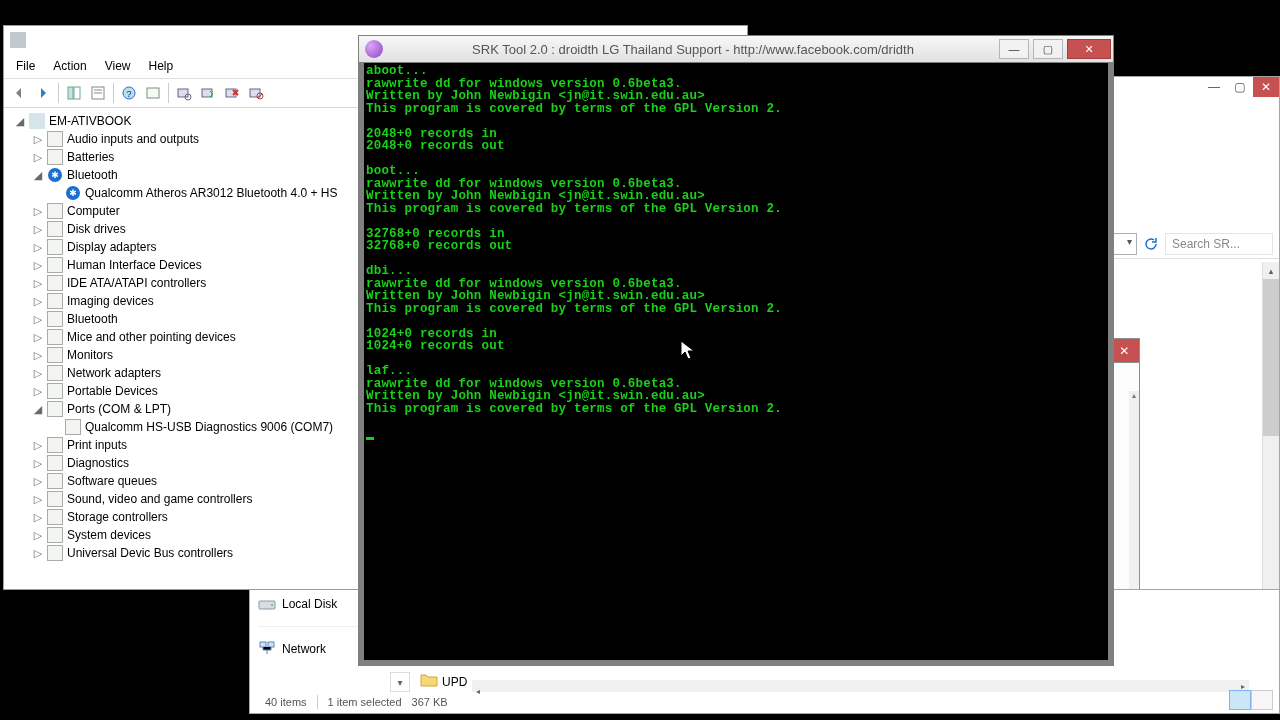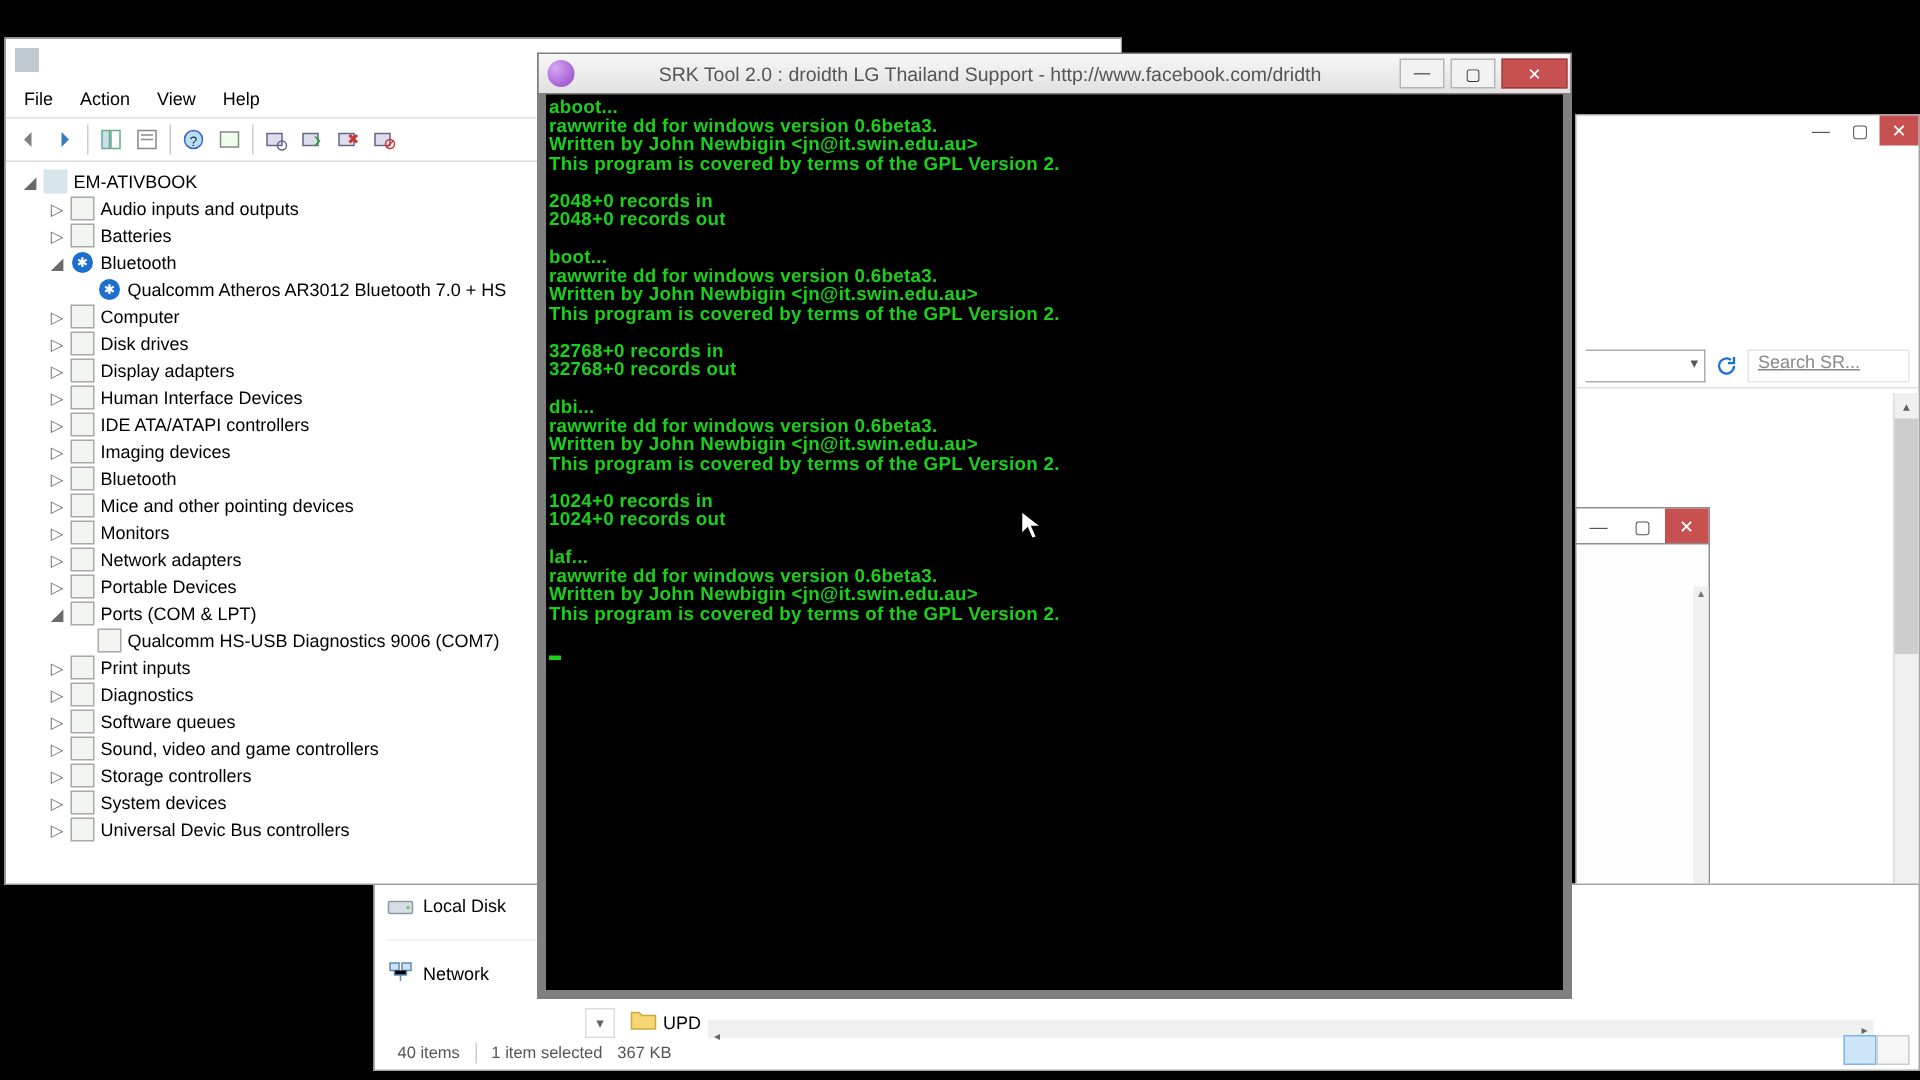--- a/index.html
+++ b/index.html
@@ -37,21 +37,21 @@
 .explorer-right {
   position: absolute; left: 1050px; top: 76px; right: 0; height: 620px;
   background: #fff; border: 1px solid #a5a5a5;
 }
 .explorer-ctrl { position:absolute; right:0; top:0; display:flex; }
 .explorer-ctrl .wbtn { width:26px; height:20px; display:flex;align-items:center;justify-content:center; font-size:12px; color:#555;}
 .explorer-ctrl .wbtn.close { background:#c75050; color:#fff;}
 .addrbar { position:absolute; top:152px; left:0; right:0; height:30px; border-bottom:1px solid #e0e0e0; display:flex; align-items:center; padding:0 6px; gap:6px;}
 .dd { width:80px; height:22px; border:1px solid #abadb3; border-left:none;}
 .refresh-arrow { width:16px;height:16px; display:flex;align-items:center;justify-content:center;}
-.search { flex:1; height:22px; border:1px solid #e5e5e5; font-size:12px; color:#888; padding:0 6px; display:flex;text-decoration:underline;}
+.search { flex:1; height:22px; border:1px solid #e5e5e5; font-size:12px; color:#888; padding:0 6px; display:flex;align-items:center;}
 .scrollbar-v { position:absolute; right:0; top:185px; bottom:40px; width:17px; background:#f0f0f0; border-left:1px solid #ddd;}
 .scrollbar-v .thumb { height:40%; background:#cdcdcd; margin-top:0;}
 .sb-arrow { height:17px; display:flex;align-items:center;justify-content:center;color:#606060;font-size:9px;}
 
 
 .popup { position:absolute; left:1050px; top:338px; width:90px; height:25px; background:#fff; border:1px solid #8e8e8e; display:flex;}
 .popup .wbtn { flex:1; display:flex;align-items:center;justify-content:center;font-size:12px;color:#555;}
 .popup .wbtn.close { background:#c75050;color:#fff;}
 .popup-body { position:absolute; left:1050px; top:362px; width:90px; height:330px; background:#fdfdfd; border:1px solid #8e8e8e; }
 .popup-body .scroll { position:absolute; right:0; top:28px; bottom:0; width:10px; background:#f0f0f0;}
@@ -71,30 +71,30 @@
 .eb-status .pipe { width:1px; height:14px; background:#ccc;}
 .eb-viewbtns { position:absolute; right:6px; bottom:3px; display:flex; gap:0;}
 .eb-viewbtns .vbtn { width:22px; height:20px; border:1px solid #ccc; background:#f6f6f6;}
 .eb-viewbtns .vbtn.active { background:#cde6f7; border-color:#7eb4ea;}
 .eb-hscroll { position:absolute; left:222px; right:30px; top:90px; height:12px; background:#f0f0f0;}
 .eb-hscroll .har { width:12px;height:12px;display:inline-flex;align-items:center;justify-content:center;font-size:8px;color:#666;}
 .eb-hscroll .har.r { float:right;}
 
 
 .console {
-  position:absolute; left:358px; top:36px; width:690px; height:630px;
+  position:absolute; left:358px; top:36px; width:756px; height:630px;
   background:#000; border:6px solid #808080; border-top-width:0;
 }
 .console-title { height:28px; background:linear-gradient(#f7f7f7,#e1e1e1); border:1px solid #808080; display:flex; align-items:center; margin:-1px -6px 0 -6px; }
 .console-appicon { width:18px;height:18px;margin:0 6px; border-radius:50%; background:radial-gradient(circle at 30% 30%, #d9a6f5, #8d45c5);}
 .console-title-text { flex:1; text-align:center; font-size:13px; color:#555; }
 .console-controls { display:flex; }
 .cbtn { width:30px; height:20px; margin:2px 2px; border:1px solid #b5b5b5; background:#f2f2f2; display:flex;align-items:center;justify-content:center; font-size:11px; color:#333;}
 .cbtn.close { background:#c75050; color:#fff; border-color:#a03f3f; width:44px;}
-.console-body { padding:2px 2px; font-family: Liberation Sans, sans-serif; font-size:12.5px; line-height:12.5px; color:#1ad01a; font-weight:bold; white-space:pre; letter-spacing:0.2px;}
+.console-body { padding:2px 2px; font-family: Liberation Mono, monospace; font-size:12.5px; line-height:12.5px; color:#1ad01a; font-weight:bold; white-space:pre; letter-spacing:0.2px;}
 .cursor { display:inline-block; width:8px; height:3px; background:#1ad01a; vertical-align:bottom; animation:blink 1s steps(1) infinite;}
 @keyframes blink { 50% { opacity:0;} }
 
 .mouse-cursor { position:absolute; left:680px; top:340px; pointer-events:none;}
 .mouse-cursor svg { width:16px; height:22px; }
 
 
 .bt-ic { width:14px;height:14px;border-radius:50%;background:#1b6fd0;display:inline-flex;align-items:center;justify-content:center;color:#fff;font-size:9px;}
 </style>
 </head>
@@ -280,21 +280,21 @@
           <span class="bt-ic">✱</span>
         </span>
         <span class="node-label">Bluetooth</span>
       </div>
       <div class="node">
         <span class="ind" style="width: 46px;"></span>
         <span class="toggle"></span>
         <span class="node-icon bt">
           <span class="bt-ic">✱</span>
         </span>
-        <span class="node-label">Qualcomm Atheros AR3012 Bluetooth 7.0 + HS</span>
+        <span class="node-label">Qualcomm Atheros AR3012 Bluetooth 4.0 + HS</span>
       </div>
       <div class="node">
         <span class="ind" style="width: 28px;"></span>
         <span class="toggle">▷</span>
         <span class="node-icon dev"></span>
         <span class="node-label">Computer</span>
       </div>
       <div class="node">
         <span class="ind" style="width: 28px;"></span>
         <span class="toggle">▷</span>

